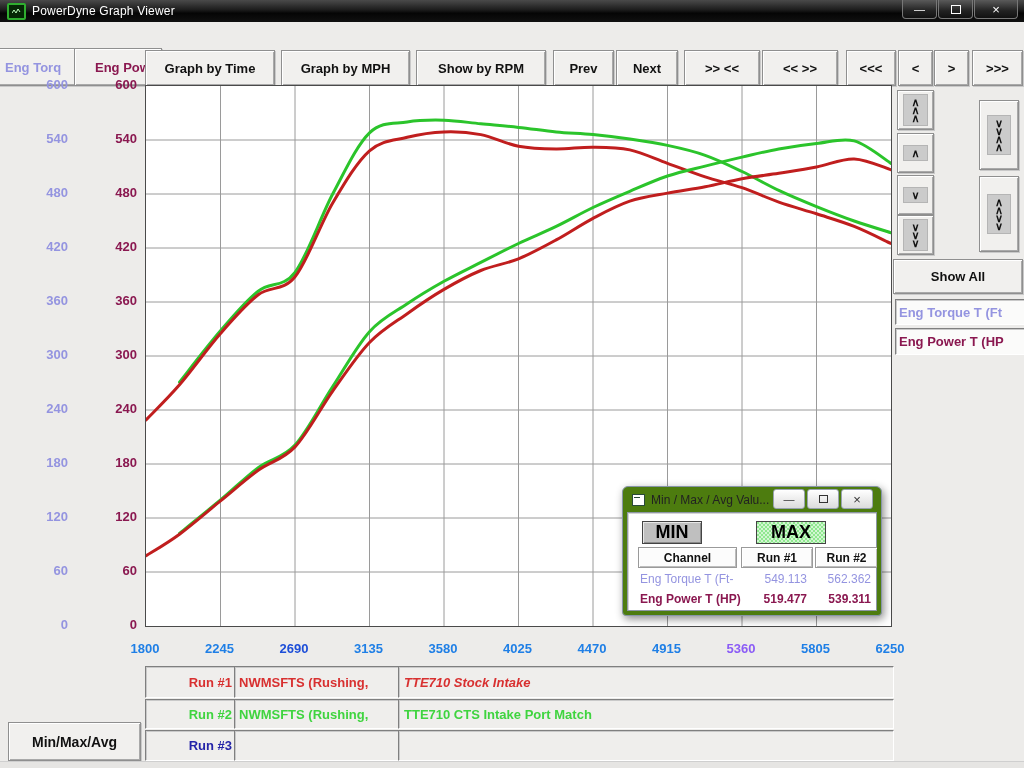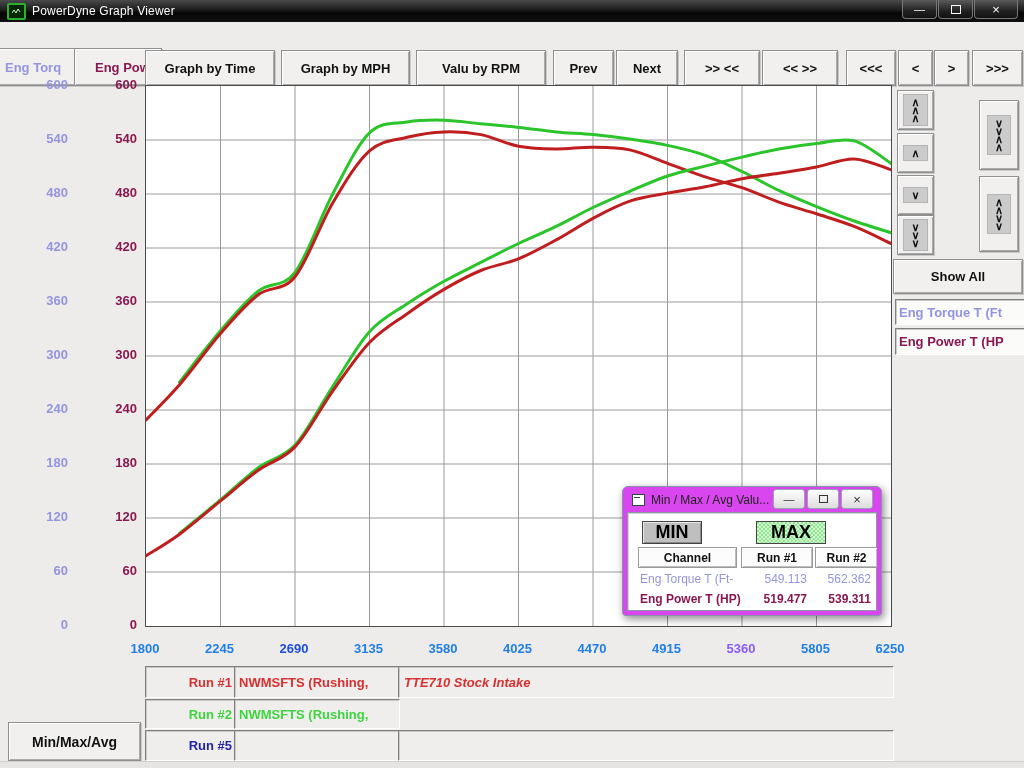--- a/index.html
+++ b/index.html
@@ -31,21 +31,21 @@
     font-weight:bold;font-size:13px;display:flex;align-items:center;
     white-space:nowrap;overflow:hidden;}
   
   .ytick{position:absolute;width:48px;text-align:right;font-size:13px;font-weight:bold;height:16px;line-height:16px;}
   .xtick{position:absolute;width:60px;text-align:center;font-size:13px;font-weight:bold;height:16px;line-height:16px;}
   
   .chevbtn{line-height:8px;font-size:11px;font-weight:bold;color:#111;}
   .chevbtn .pad{background:#CBCBCB;border:1px solid #b5b5b5;padding:3px 7px;text-align:center;}
   
   #dialog{position:absolute;left:622px;top:486px;width:258px;height:128px;
-    background:#d946ef;border:1px solid #8795a8;border-radius:6px 6px 4px 4px;
+    background:#4d7c0f;border:1px solid #8795a8;border-radius:6px 6px 4px 4px;
     box-shadow:2px 3px 8px rgba(0,0,0,.45);}
   #dlg-title{position:absolute;left:0;top:0;width:100%;height:25px;display:flex;align-items:center;}
   #dlg-icon{width:11px;height:10px;margin:0 6px 0 9px;border:1px solid #2a4a3a;background:#fff;position:relative;}
   #dlg-icon:after{content:"";position:absolute;left:1px;top:2px;width:6px;height:1px;background:#2a4a3a;}
   #dlg-title-text{font-size:12px;color:#222;}
   #dlg-btns{position:absolute;right:8px;top:2px;display:flex;}
   .dbtn{width:30px;height:18px;margin-left:2px;background:linear-gradient(180deg,#ffffff,#dcdcdc);
     border:1px solid #98a2b0;border-radius:3px;display:flex;align-items:center;justify-content:center;
     font-size:11px;color:#333;}
   .dbtn .maxbox{width:7px;height:6px;border:1px solid #333;display:inline-block;}
@@ -87,21 +87,21 @@
     </div>
   </div>
 
 
   <div class="btn" style="left: -2px; top: 48px; width: 72px; height: 36px; justify-content: flex-start; padding-left: 6px; color: rgb(148, 148, 224);">Eng Torq</div>
   <div class="btn" style="left: 74px; top: 48px; width: 66px; height: 36px; justify-content: flex-start; padding-left: 20px; color: rgb(138, 24, 80);">Eng Powe</div>
 
   <div id="toolbar">
       <div class="btn" style="left: 145px; top: 50px; width: 128px; height: 34px;">Graph by Time</div>
       <div class="btn" style="left: 281px; top: 50px; width: 127px; height: 34px;">Graph by MPH</div>
-      <div class="btn" style="left: 416px; top: 50px; width: 128px; height: 34px;">Valu by RPM</div>
+      <div class="btn" style="left: 416px; top: 50px; width: 128px; height: 34px;">Show by RPM</div>
       <div class="btn" style="left: 553px; top: 50px; width: 59px; height: 34px;">Prev</div>
       <div class="btn" style="left: 616px; top: 50px; width: 60px; height: 34px;">Next</div>
       <div class="btn" style="left: 684px; top: 50px; width: 74px; height: 34px;">&gt;&gt; &lt;&lt;</div>
       <div class="btn" style="left: 762px; top: 50px; width: 74px; height: 34px;">&lt;&lt; &gt;&gt;</div>
       <div class="btn" style="left: 846px; top: 50px; width: 48px; height: 34px;">&lt;&lt;&lt;</div>
       <div class="btn" style="left: 898px; top: 50px; width: 33px; height: 34px;">&lt;</div>
       <div class="btn" style="left: 934px; top: 50px; width: 33px; height: 34px;">&gt;</div>
       <div class="btn" style="left: 972px; top: 50px; width: 49px; height: 34px;">&gt;&gt;&gt;</div>
     </div>
 
@@ -194,27 +194,28 @@
       </div>
     </div>
   <div class="btn" style="left:893px;top:259px;width:128px;height:33px;">Show All</div>
   <div class="field" style="left: 895px; top: 299px; width: 126px; height: 24px; background: rgb(251, 251, 250); padding-left: 3px; color: rgb(148, 148, 224);">Eng Torque T (Ft</div>
   <div class="field" style="left: 895px; top: 328px; width: 126px; height: 25px; background: rgb(251, 251, 250); padding-left: 3px; color: rgb(138, 24, 80);">Eng Power T (HP</div>
 
   <div class="btn" style="left:8px;top:722px;width:131px;height:37px;font-size:14px;">Min/Max/Avg</div>
 
   <div class="field" style="left: 145px; top: 666px; width: 86px; height: 30px; justify-content: flex-end; padding-right: 5px; color: rgb(216, 48, 48);">Run #1</div>
   <div class="field" style="left: 145px; top: 699px; width: 86px; height: 28px; justify-content: flex-end; padding-right: 5px; color: rgb(63, 212, 63);">Run #2</div>
-  <div class="field" style="left: 145px; top: 730px; width: 86px; height: 29px; justify-content: flex-end; padding-right: 5px; color: rgb(36, 36, 168);">Run #5</div>
+  <div class="field" style="left: 145px; top: 730px; width: 86px; height: 29px; justify-content: flex-end; padding-right: 5px; color: rgb(36, 36, 168);">Run #3</div>
 
   <div class="field" style="left: 234px; top: 666px; width: 160px; height: 30px; padding-left: 4px; color: rgb(216, 48, 48);">NWMSFTS (Rushing,</div>
   <div class="field" style="left: 234px; top: 699px; width: 160px; height: 28px; padding-left: 4px; color: rgb(63, 212, 63);">NWMSFTS (Rushing,</div>
   <div class="field" style="left: 234px; top: 730px; width: 160px; height: 29px; padding-left: 4px; color: rgb(36, 36, 168);"></div>
 
   <div class="field" style="left: 398px; top: 666px; width: 489px; height: 30px; padding-left: 5px; color: rgb(216, 48, 48); font-style: italic;">TTE710 Stock Intake</div>
+  <div class="field" style="left: 398px; top: 699px; width: 489px; height: 28px; padding-left: 5px; color: rgb(63, 212, 63);">TTE710 CTS Intake Port Match</div>
   <div class="field" style="left: 398px; top: 730px; width: 489px; height: 29px; padding-left: 5px; color: rgb(36, 36, 168);"></div>
 
   <div id="dialog">
     <div id="dlg-title">
       <div id="dlg-icon"></div>
       <div id="dlg-title-text">Min / Max / Avg Valu...</div>
       <div id="dlg-btns">
         <div class="dbtn">—</div>
         <div class="dbtn">
             <span class="maxbox"></span>

